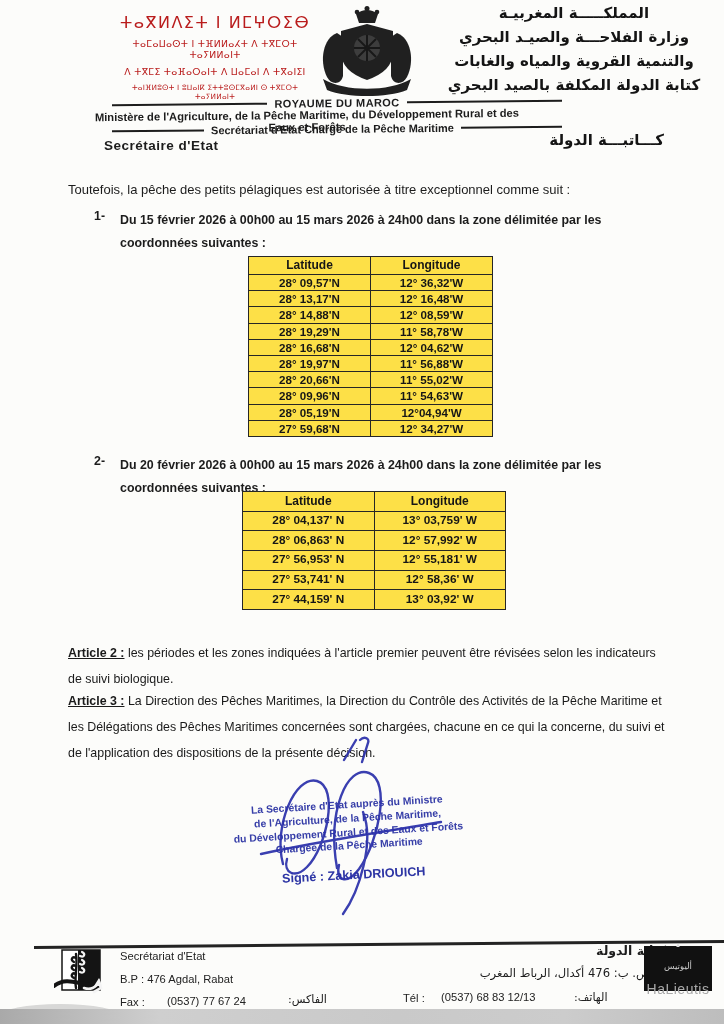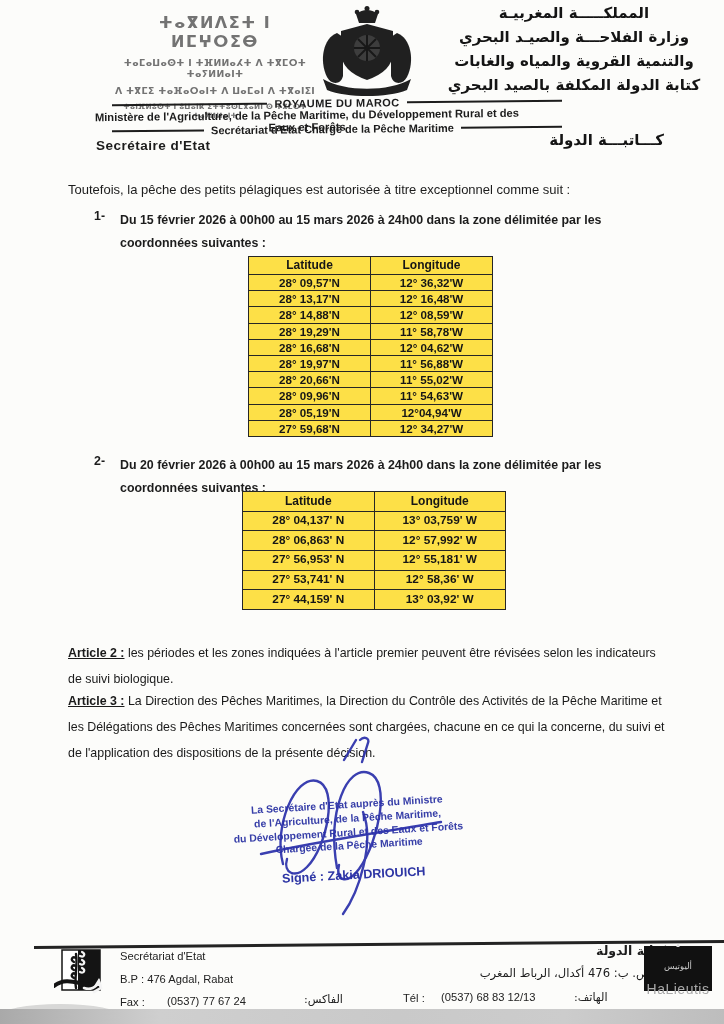--- a/index.html
+++ b/index.html
@@ -3,34 +3,34 @@
 <meta charset="utf-8">
 <style>
   html,body{margin:0;padding:0;background:#e8e8e6;}
   .page{
     position:relative;width:724px;height:1024px;margin:0 auto;
     background:#fcfcfa;overflow:hidden;color:#1c1c1c;
     font-family:"Liberation Sans","DejaVu Sans",sans-serif;
   }
   .abs{position:absolute;}
   
-  .tifinagh{left:112px;top:13px;width:206px;text-align:center;font-family:"DejaVu Sans",sans-serif;font-weight:bold;color:#737373;}
+  .tifinagh{left:112px;top:13px;width:206px;text-align:center;font-family:"DejaVu Sans",sans-serif;font-weight:normal;color:#b91c1c;}
   .tf1{font-size:16px;letter-spacing:1.5px;}
   .tf2,.tf3{font-size:9.3px;margin-top:6px;letter-spacing:.3px;}
   .tf4{font-size:7.3px;margin-top:6px;letter-spacing:.2px;}
   .coat{left:315px;top:5px;}
   .ar-hdr{left:428px;top:1px;width:292px;direction:rtl;text-align:center;
     font-family:"DejaVu Sans",sans-serif;font-weight:bold;font-size:15px;line-height:24px;color:#141414;}
   .rule-row{display:flex;align-items:center;gap:7px;}
   .rule{flex:1;height:2.4px;background:#1d1d1d;}
   .band-kingdom{left:112px;top:97px;width:450px;font-size:11px;font-weight:bold;letter-spacing:.4px;transform:rotate(-0.6deg);}
   .band-ministry{left:84px;top:109px;width:446px;text-align:center;font-size:11.2px;font-weight:bold;transform:rotate(-0.6deg);}
   .band-secretariat{left:112px;top:123px;width:450px;font-size:11px;font-weight:bold;transform:rotate(-0.6deg);}
   .band-secretariat .rule.short{flex:0 0 92px;}
-  .sec-left{left:96px;top:138px;font-size:13.5px;font-weight:bold;letter-spacing:.5px;}
+  .sec-left{left:104px;top:138px;font-size:13.5px;font-weight:bold;letter-spacing:.5px;}
   .sec-right{left:536px;top:131px;width:128px;direction:rtl;font-family:"DejaVu Sans",sans-serif;font-weight:bold;font-size:15px;color:#141414;}
   
   .intro{left:68px;top:182px;width:606px;font-size:13px;}
   .item-marker{font-size:12.4px;font-weight:bold;}
   .item-text{font-size:12.4px;font-weight:bold;line-height:23px;}
   .m1{left:94px;top:209px;} .t1pos{left:120px;top:209px;width:562px;}
   .m2{left:94px;top:454px;} .t2pos{left:120px;top:454px;width:562px;}
   table.coords{border-collapse:collapse;position:absolute;background:#fde047;}
   table.coords th,table.coords td{
     border:1.7px solid #262626;text-align:center;font-weight:bold;color:#161616;
@@ -53,21 +53,21 @@
   .signed{left:282px;top:868px;color:#2d35a4;font-size:12.6px;font-weight:bold;transform:rotate(-3deg);z-index:3;}
   .scribble{left:243px;top:735px;z-index:4;}
   
   .f-line{left:34px;top:943px;width:690px;height:2.6px;background:#232323;transform:rotate(-0.5deg);}
   .f-logo{left:54px;top:948px;}
   .f-small{font-size:11.2px;color:#222;}
   .f-org{left:120px;top:950px;}
   .f-bp{left:120px;top:973px;}
   .f-faxl{left:120px;top:996px;}
   .f-faxv{left:167px;top:995px;}
-  .f-faxar{left:304px;top:993px;direction:rtl;font-family:"DejaVu Sans",sans-serif;}
+  .f-faxar{left:288px;top:993px;direction:rtl;font-family:"DejaVu Sans",sans-serif;}
   .f-arorg{left:566px;top:943px;width:100px;direction:rtl;font-family:"DejaVu Sans",sans-serif;font-weight:bold;font-size:12.5px;}
   .f-araddr{left:436px;top:966px;width:214px;direction:rtl;font-family:"DejaVu Sans",sans-serif;font-size:11.6px;}
   .f-tell{left:403px;top:992px;} .f-telv{left:441px;top:991px;}
   .f-telar{left:574px;top:991px;direction:rtl;font-family:"DejaVu Sans",sans-serif;}
   .halieutis{left:644px;top:946px;width:68px;height:45px;background:#111;color:#fff;
     display:flex;flex-direction:column;align-items:center;justify-content:center;gap:13px;}
   .halieutis .mark{font-size:6px;line-height:6px;color:#ddd;}
   .halieutis .ar{font-size:8.6px;line-height:10px;font-family:"DejaVu Sans",sans-serif;color:#cfcfcf;}
   .halieutis .lat{font-size:14px;line-height:11px;letter-spacing:.5px;color:#a9a9a9;font-weight:normal;text-align:right;}
   .shade{left:0;top:1009px;width:724px;height:15px;

